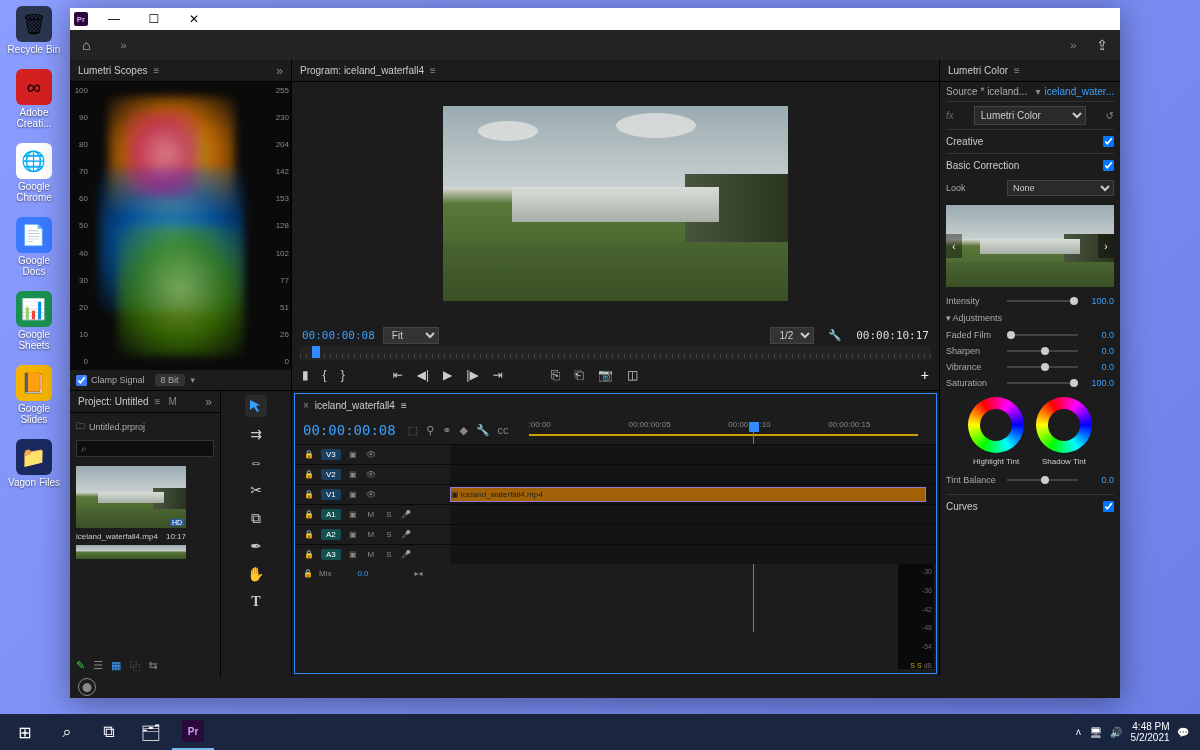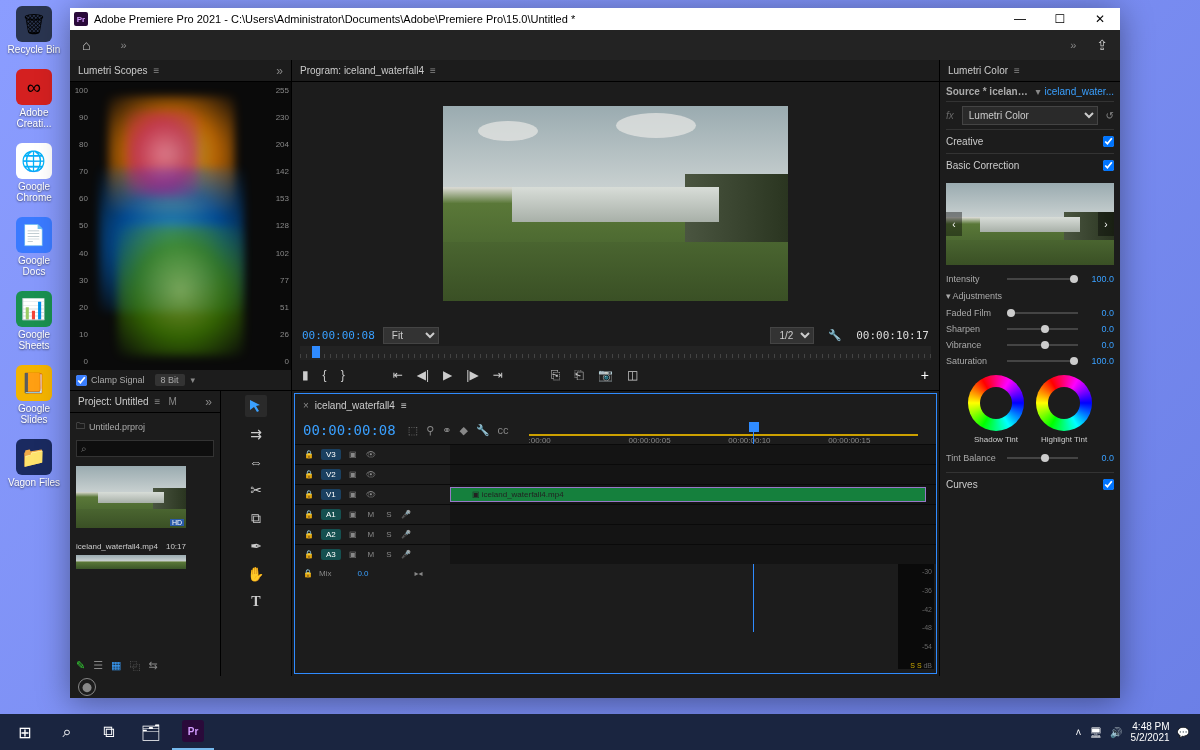--- a/index.html
+++ b/index.html
@@ -66,23 +66,23 @@
 .scrub .ticks { position:absolute; inset:0; background:repeating-linear-gradient(90deg,#444 0,#444 1px,transparent 1px,transparent 6px); top:8px; height:4px; }
 .scrub .ph { position:absolute; left:12px; top:0; width:8px; height:12px; background:#2f8bff; }
 .transport { height:30px; display:flex; align-items:center; justify-content:center; gap:14px; color:#ccc; font-size:12px; }
 .transport span { cursor:pointer; }
 .transport .plus { margin-left:auto; margin-right:10px; color:#fff; font-size:14px; }
 
 
 .lumetri { grid-column:4/5; grid-row:1/3; }
 .lumbody { flex:1; overflow-y:auto; font-size:10px; color:#ccc; padding:0 6px; }
 .srcrow { display:flex; align-items:center; padding:4px 0; border-bottom:1px solid #333; }
-.srcrow .src { color:#aaa; flex:1; overflow:hidden; text-overflow:ellipsis; white-space:nowrap;font-weight:bold; }
+.srcrow .src { color:#aaa; flex:1; overflow:hidden; text-overflow:ellipsis; white-space:nowrap; }
 .srcrow .seq { color:#3aa0ff;text-align:center; }
-.fxrow { display:flex; align-items:center; padding:4px 0; gap:8px; }
+.fxrow { display:flex; align-items:center; padding:4px 0; gap:20px; }
 .fxrow select { flex:1; background:#2a2a2a; border:1px solid #444; color:#ccc; font-size:10px; padding:2px; }
 .lsect { display:flex; align-items:center; padding:6px 0; border-top:1px solid #333; }
 .lsect .chk { margin-left:auto; }
 .lrow { display:flex; align-items:center; padding:3px 0; gap:6px; }
 .lrow .lbl { width:55px; font-size:9px; color:#aaa; }
 .lrow select { flex:1; background:#2a2a2a; border:1px solid #444; color:#ccc; font-size:9px; padding:1px; }
 .preview { width:100%; height:82px; margin:6px 0; position:relative; }
 .preview .frame { width:100%; height:100%; }
 .preview .nav { position:absolute; top:50%; transform:translateY(-50%); width:16px; height:24px; background:rgba(0,0,0,.4); color:#fff; display:flex; align-items:center; justify-content:center; }
 .slider { flex:1; height:2px; background:#444; position:relative; }
@@ -99,53 +99,53 @@
 
 
 .project { grid-column:1/2; grid-row:2/3; }
 .projbody { flex:1; padding:4px 6px; overflow:hidden; }
 .projname { display:flex; align-items:center; gap:4px; font-size:9px; color:#aaa; padding:2px 0; }
 .search { width:100%; background:#0e0e0e; border:1px solid #333; color:#ccc; font-size:10px; padding:2px 4px; margin:3px 0; }
 .thumb { width:110px; margin-top:6px; }
 .thumb .tf { width:110px; height:62px; position:relative; }
 .thumb .tf .frame { width:100%; height:100%; }
 .thumb .badge { position:absolute; bottom:2px; right:2px; background:#2a5aa8; color:#fff; font-size:7px; padding:0 2px; }
-.thumb .tname { font-size:8px; color:#ccc; margin-top:14px; display:flex; }
+.thumb .tname { font-size:8px; color:#ccc; margin-top:4px; display:flex; }
 .thumb .tname .td { margin-left:auto; }
 .projfoot { height:22px; display:flex; align-items:center; padding:0 6px; gap:8px; color:#888; font-size:11px; }
 .projfoot .pen { color:#3c3; }
 
 
 .tools { grid-column:2/3; grid-row:2/3; background:#1c1c1c; padding:4px 2px; display:flex; flex-direction:column; align-items:center; gap:6px; }
 .tool { width:22px; height:22px; display:flex; align-items:center; justify-content:center; color:#ccc; font-size:14px; cursor:pointer; border-radius:2px; }
 .tool.active { background:#2a2a2a; color:#3aa0ff; }
 .tool svg { width:16px; height:16px; }
 
 
 .timeline { grid-column:3/4; grid-row:2/3; }
 .tlwrap { flex:1; border:1px solid #2f8bff; margin:2px; display:flex; flex-direction:column; overflow:hidden; }
 .tlhdr { height:22px; display:flex; align-items:center; padding:0 8px; font-size:10px; color:#ccc; gap:6px; }
 .tlhdr .x { color:#888; }
 .tltop { height:28px; display:flex; align-items:center; padding:0 8px; }
 .tltop .tc { color:#3aa0ff; font-family:monospace; font-size:14px; }
 .tltop .ticons { margin-left:12px; display:flex; gap:8px; color:#888; font-size:11px; }
 .tltop .ruler { flex:1; margin-left:20px; position:relative; height:20px; }
-.rlabels { position:absolute; top:16px; left:0; right:0; display:flex; font-size:8px; color:#888; }
+.rlabels { position:absolute; top:0; left:0; right:0; display:flex; font-size:8px; color:#888; }
 .rlabels span { flex:1; }
 .rbar { position:absolute; bottom:4px; left:0; right:10px; height:2px; background:#cca000; }
 .rph { position:absolute; left:220px; top:2px; width:10px; height:10px; background:#2f8bff; }
 .rph::after { content:""; position:absolute; left:4px; top:10px; width:1px; height:200px; background:#2f8bff; }
 .tracks { flex:1; overflow:hidden; position:relative; }
 .track { height:20px; display:flex; align-items:center; border-top:1px solid #0a0a0a; }
 .trkhead { width:155px; display:flex; align-items:center; gap:6px; padding-left:8px; font-size:8px; color:#ccc; }
 .trkhead .lock,.trkhead .eye,.trkhead .mute { width:12px; text-align:center; color:#888; }
 .trkhead .tlabel { background:#1a4060; color:#fff; padding:1px 5px; border-radius:2px; font-size:8px; }
 .trkhead .tlabel.a { background:#155050; }
 .trkbody { flex:1; position:relative; height:100%; background:#141414; }
-.clip { position:absolute; left:0; top:2px; bottom:2px; right:10px; background:#15803d; border:1px solid #9878c8; font-size:8px; color:#222; padding-left:21px; display:flex; align-items:center; overflow:hidden; }
+.clip { position:absolute; left:0; top:2px; bottom:2px; right:10px; background:#a16207; border:1px solid #9878c8; font-size:8px; color:#222; padding-left:0; display:flex; align-items:center; overflow:hidden; }
 .mixrow { height:18px; display:flex; align-items:center; padding-left:8px; gap:6px; font-size:8px; color:#888; }
 .audiolev { position:absolute; right:2px; top:30px; width:36px; bottom:4px; background:#0a0a0a; display:flex; flex-direction:column; }
 .alv { flex:1; position:relative; }
 .alv .marks { position:absolute; right:2px; top:0; bottom:0; display:flex; flex-direction:column; justify-content:space-between; font-size:7px; color:#666; text-align:right; }
 .alv .ss { position:absolute; bottom:0; left:0; right:0; text-align:center; font-size:7px; color:#ca0; }
 
 
 .status { height:22px; background:#1c1c1c; display:flex; align-items:center; padding:0 8px; }
 .status .cc { width:18px; height:18px; border:1.5px solid #888; border-radius:50%; display:flex; align-items:center; justify-content:center; font-size:9px; color:#888; }
 
@@ -189,21 +189,20 @@
     </div>
     <div class="di">
       <div class="ic" style="background:#1a2a60">📁</div>
       <span>Vagon Files</span>
     </div>
   </div>
 
 <div class="win">
   <div class="titlebar">
     <div class="app-ic">Pr</div>
-    <div class="ttl">Adobe Premiere Pro 2021 - C:\Users\Administrator\Documents\Adobe\Premiere Pro\15.0\Untitled *</div>
     <div class="winbtn">—</div>
     <div class="winbtn">☐</div>
     <div class="winbtn">✕</div>
   </div>
   <div class="worktab">
     <span class="home">⌂</span>
     <span class="chev">»</span>
     <span class="spacer"></span>
     <span class="chev">»</span>
     <span class="share">⇪</span>
@@ -324,20 +323,24 @@
           <span style="color:#888">↺</span>
         </div>
         <div class="lsect">
           <span>Creative</span>
           <input type="checkbox" checked="" class="chk" style="">
         </div>
         <div class="lsect">
           <span>Basic Correction</span>
           <input type="checkbox" checked="" class="chk" style="">
         </div>
+        <div class="lrow">
+          <span class="lbl">Look</span>
+          <select><option>None</option></select>
+        </div>
         <div class="preview">
           <div class="frame">
               <div class="sky"></div>
               <div class="cliff"></div>
               <div class="falls"></div>
               <div class="grass"></div>
             </div>
           <div class="nav" style="left:0">‹</div>
           <div class="nav" style="right:0">›</div>
         </div>
@@ -373,25 +376,25 @@
         <div class="lrow">
             <span class="lbl">Saturation</span>
             <div class="slider">
               <div class="th end"></div>
             </div>
             <span class="val">100.0</span>
           </div>
         <div class="wheels">
           <div class="wheel">
               <div class="cwheel"></div>
-              <div class="wl">Shadow Tint</div>
+              <div class="wl">Highlight Tint</div>
             </div>
           <div class="wheel">
               <div class="cwheel"></div>
-              <div class="wl">Highlight Tint</div>
+              <div class="wl">Shadow Tint</div>
             </div>
         </div>
         <div class="lrow">
             <span class="lbl">Tint Balance</span>
             <div class="slider">
               <div class="th ctr"></div>
             </div>
             <span class="val">0.0</span>
           </div>
         <div class="lsect" style="margin-top:6px">

